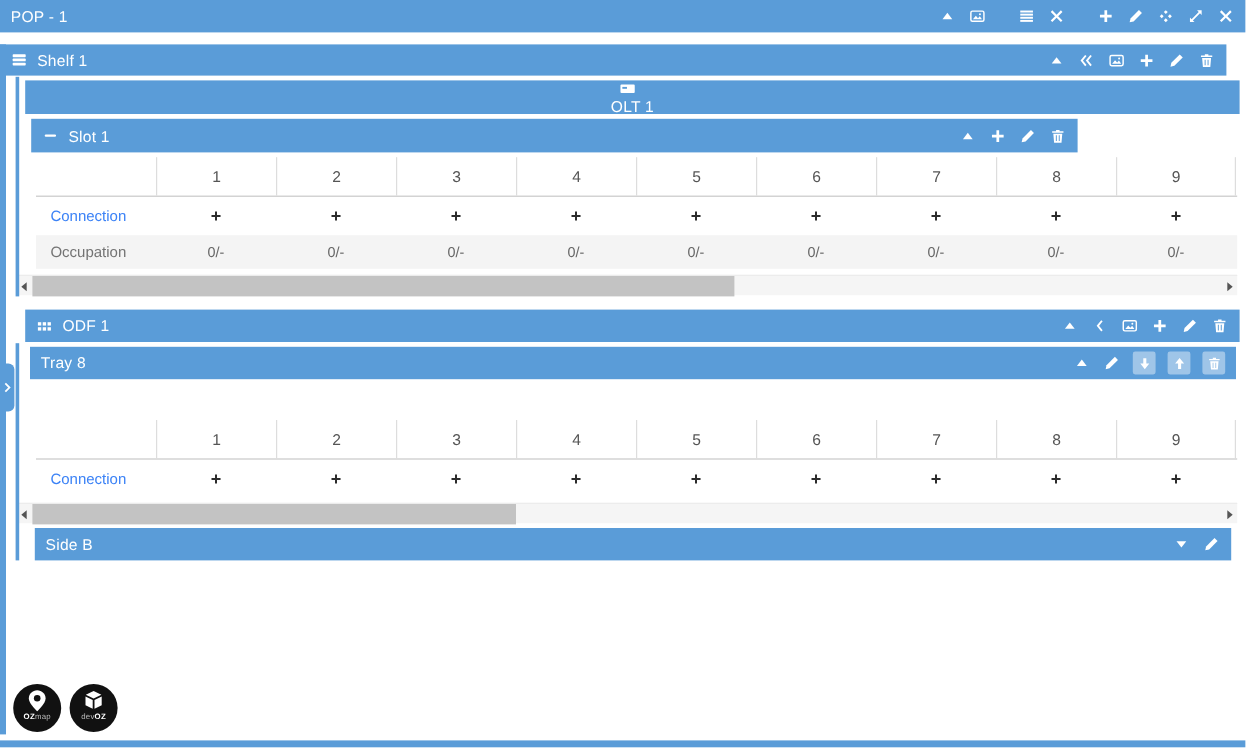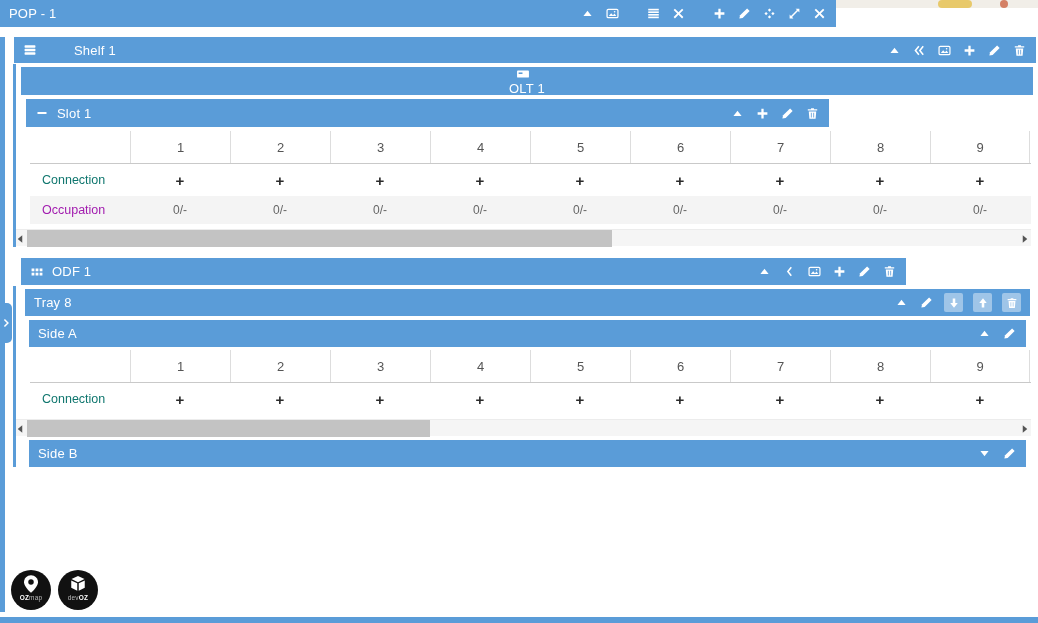--- a/index.html
+++ b/index.html
@@ -17,25 +17,25 @@
   .bar-title{white-space:nowrap;letter-spacing:.2px;}
   .lead-icon{display:flex;margin-right:8px;}
   .lead-icon svg{width:14px;height:14px;}
   .bar-icons{margin-left:auto;display:flex;align-items:center;gap:26px;}
   .icon-group{display:flex;align-items:center;gap:10px;}
   .bar-icon{display:flex;align-items:center;justify-content:center;width:15px;height:15px;cursor:pointer;color:#fff;}
   .bar-icon svg{width:13px;height:13px;display:block;}
   .bar-icon.boxed{width:19px;height:19px;background:rgba(255,255,255,.42);border-radius:2px;}
   .bar-icon.boxed svg{width:12px;height:12px;}
 
-  #pop-bar{left:0;top:8;width:836px;height:27px;}
-  #shelf-bar{left:14px;top:37px;width:1022px;height:26px;gap:29px;}
+  #pop-bar{left:0;top:8;width:1038px;height:27px;}
+  #shelf-bar{left:0;top:37px;width:1022px;height:26px;}
   #olt-bar{left:21px;top:67px;width:1012px;height:28px;flex-direction:column;}
-  #slot-bar{left:26px;top:99px;width:803px;height:28px;}
-  #odf-bar{left:21px;top:258px;width:885px;height:27px;}
+  #slot-bar{left:26px;top:99px;width:872px;height:28px;}
+  #odf-bar{left:21px;top:258px;width:1012px;height:27px;}
   #tray-bar{left:25px;top:289px;width:1005px;height:27px;}
   #sidea-bar{left:29px;top:320px;width:997px;height:27px;}
   #sideb-bar{left:29px;top:440px;width:997px;height:27px;text-align:center;}
 
   
   .v-stripe{position:absolute;left:0;top:37px;width:5px;height:575px;background:#5A9CD8;}
   .v-line{position:absolute;left:13px;width:3px;background:#5A9CD8;}
   #line-shelf{top:64px;height:183px;}
   #line-odf{top:286px;height:181px;}
   .side-tab{position:absolute;left:0;top:303px;width:12px;height:40px;background:#5A9CD8;
@@ -47,26 +47,26 @@
   .ptable{position:absolute;left:30px;width:1001px;background:#fff;}
   #slot-table{top:131px;}
   #sidea-table{top:350px;}
   .t-head{display:flex;height:33px;border-bottom:1px solid #c9c9c9;box-sizing:border-box;}
   .t-corner{width:100px;}
   .t-col{width:100px;display:flex;align-items:center;justify-content:center;
          border-left:1px solid #ddd;color:#555;font-size:13px;box-sizing:border-box;}
   .t-col:last-child{border-right:1px solid #ddd;}
   .t-row{display:flex;}
   .t-label{width:100px;display:flex;align-items:center;padding-left:12px;
-           color:#0f766e;font-size:12.5px;box-sizing:border-box;}
+           color:#3b82f6;font-size:12.5px;box-sizing:border-box;}
   .t-cell{width:100px;display:flex;align-items:center;justify-content:center;box-sizing:border-box;}
   .row-action{height:32px;}
   .row-action .t-cell{font-weight:700;color:#2b2b2b;font-size:15px;cursor:pointer;}
   .row-value{height:28px;background:#f4f4f4;}
-  .row-value .t-label{color:#a21caf;}
+  .row-value .t-label{color:#737373;}
   .row-value .t-cell{color:#666;font-size:12px;}
 
   
   .hscroll{position:absolute;left:14px;width:1017px;height:17px;background:#f5f5f5;
            border-top:1px solid #ececec;box-sizing:border-box;}
   #scroll-slot{top:229px;}
   #scroll-sidea{top:419px;}
   .sb-arrow{position:absolute;top:0;width:12px;height:17px;display:flex;align-items:center;color:#555;cursor:pointer;}
   .sb-arrow svg{width:6px;height:8px;margin:auto;}
   .sb-arrow.left{left:0;}
@@ -426,37 +426,20 @@
           <span class="bar-icon boxed">
             <svg viewBox="0 0 16 16" fill="currentColor">
               <path d="M6.2 1.6h3.6v1.2h4v1.6H2.2V2.8h4z"></path>
               <path d="M3.4 5.4h9.2l-.8 9.2H4.2zM6 7v5.8h1V7zm3 0v5.8h1V7z" fill-rule="evenodd"></path>
             </svg>
           </span>
         </span>
       </span>
   </div>
 
-  <div class="bar" id="sidea-bar">
-    <span class="bar-title">Side A</span>
-    <span class="bar-icons">
-        <span class="icon-group">
-          <span class="bar-icon">
-            <svg viewBox="0 0 16 16" fill="currentColor">
-              <path d="M8 4.5 13 11H3z"></path>
-            </svg>
-          </span>
-          <span class="bar-icon">
-            <svg viewBox="0 0 16 16" fill="currentColor">
-              <path d="M11.2 1.7l3.1 3.1-8.6 8.6-4 .9.9-4z"></path>
-            </svg>
-          </span>
-        </span>
-      </span>
-  </div>
 
   <div class="ptable" id="sidea-table">
       <div class="t-head">
         <div class="t-corner"></div>
         <div class="t-col">1</div>
         <div class="t-col">2</div>
         <div class="t-col">3</div>
         <div class="t-col">4</div>
         <div class="t-col">5</div>
         <div class="t-col">6</div>

